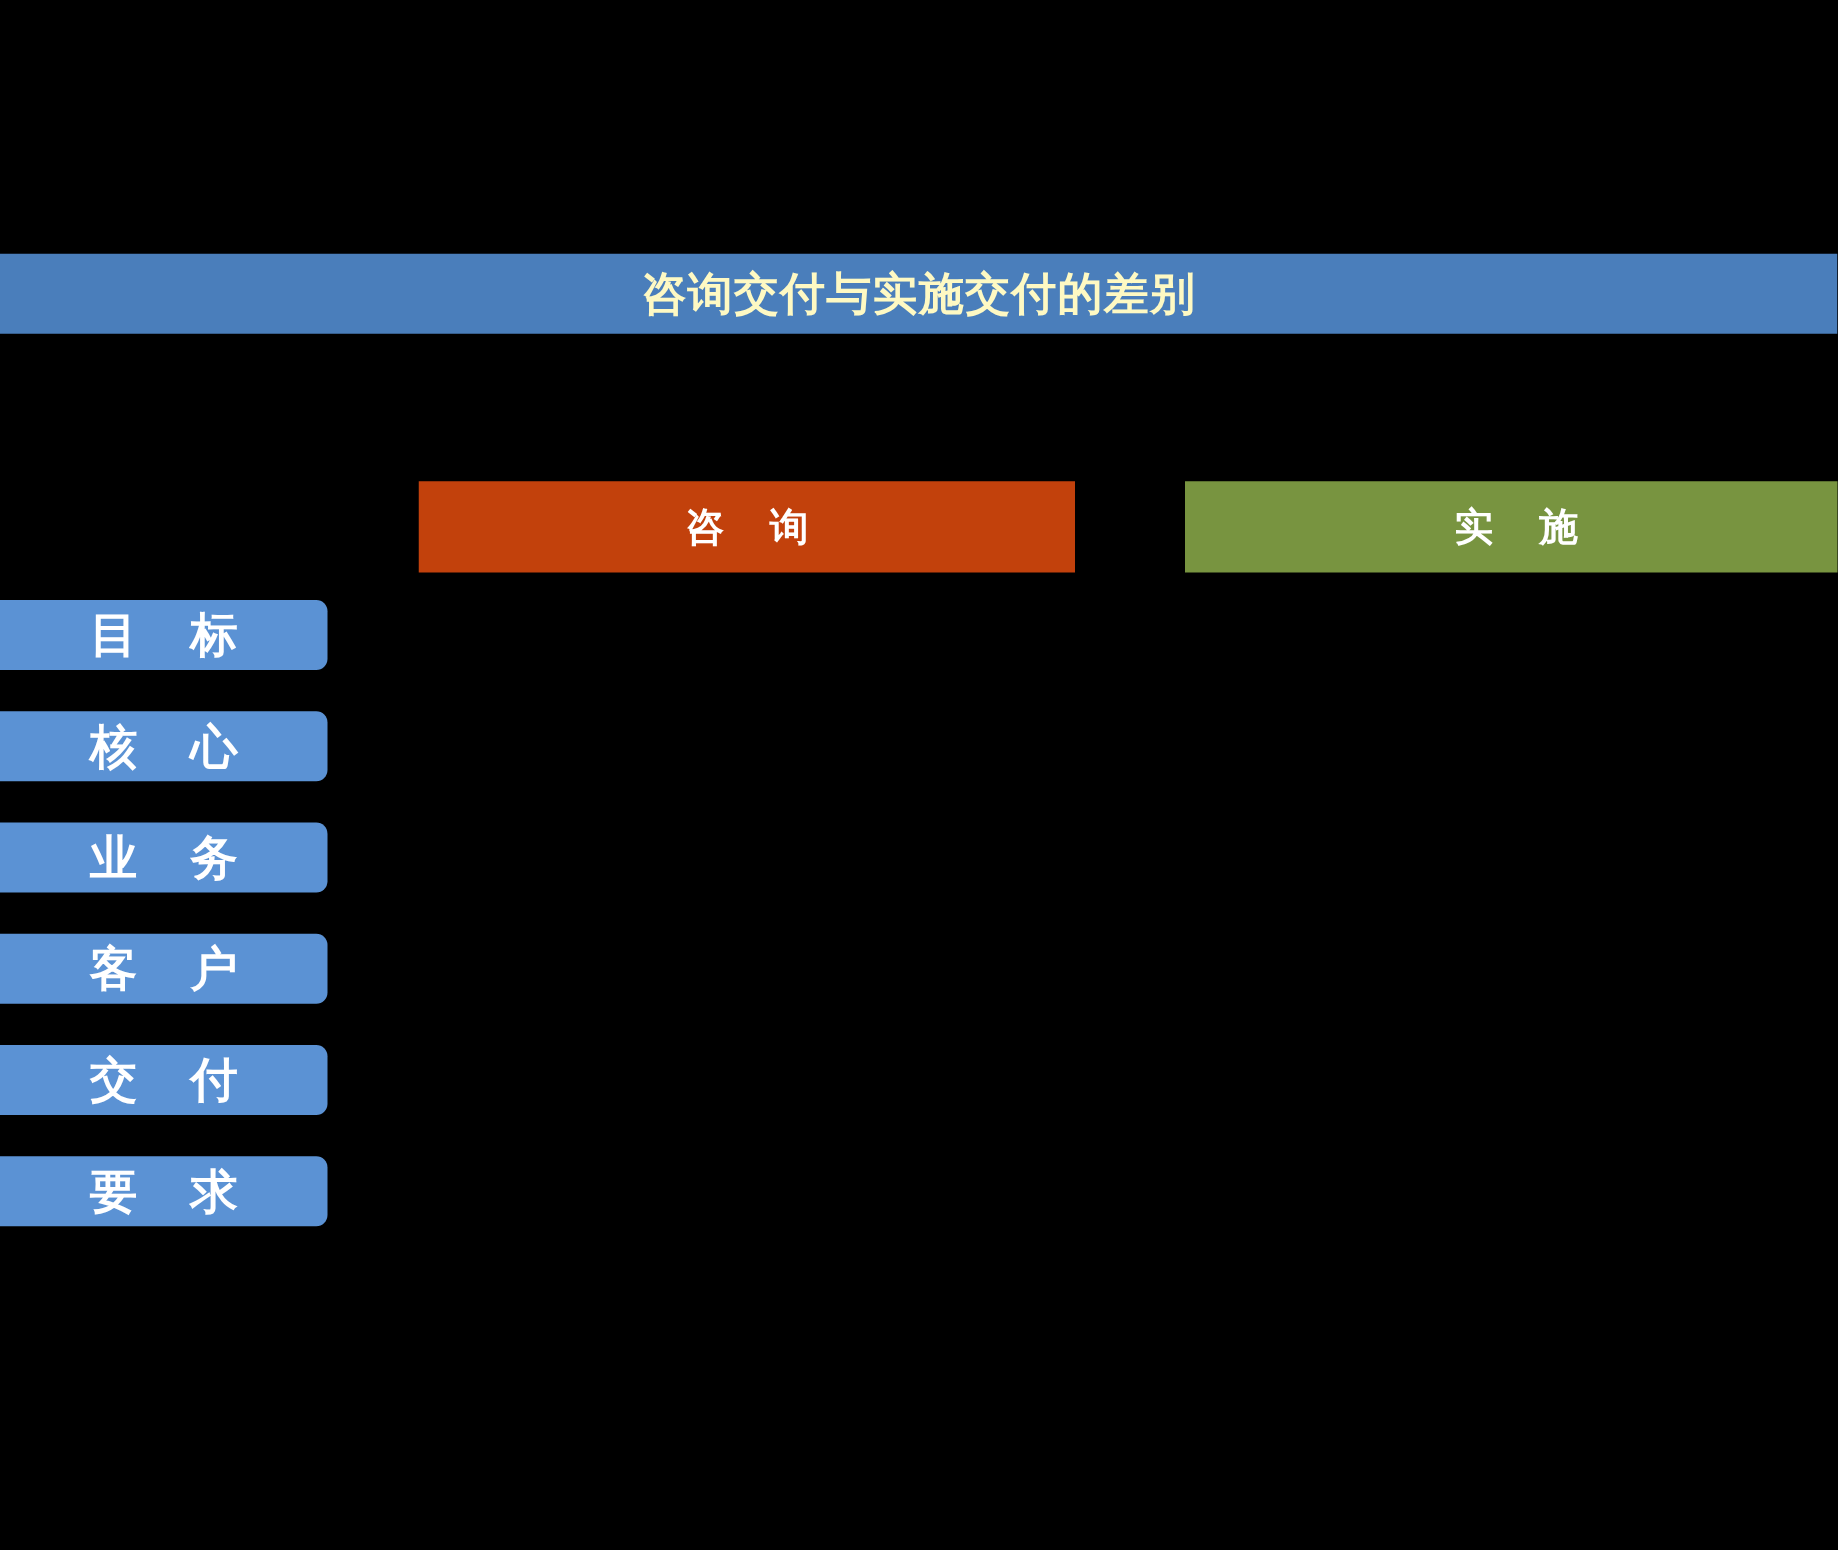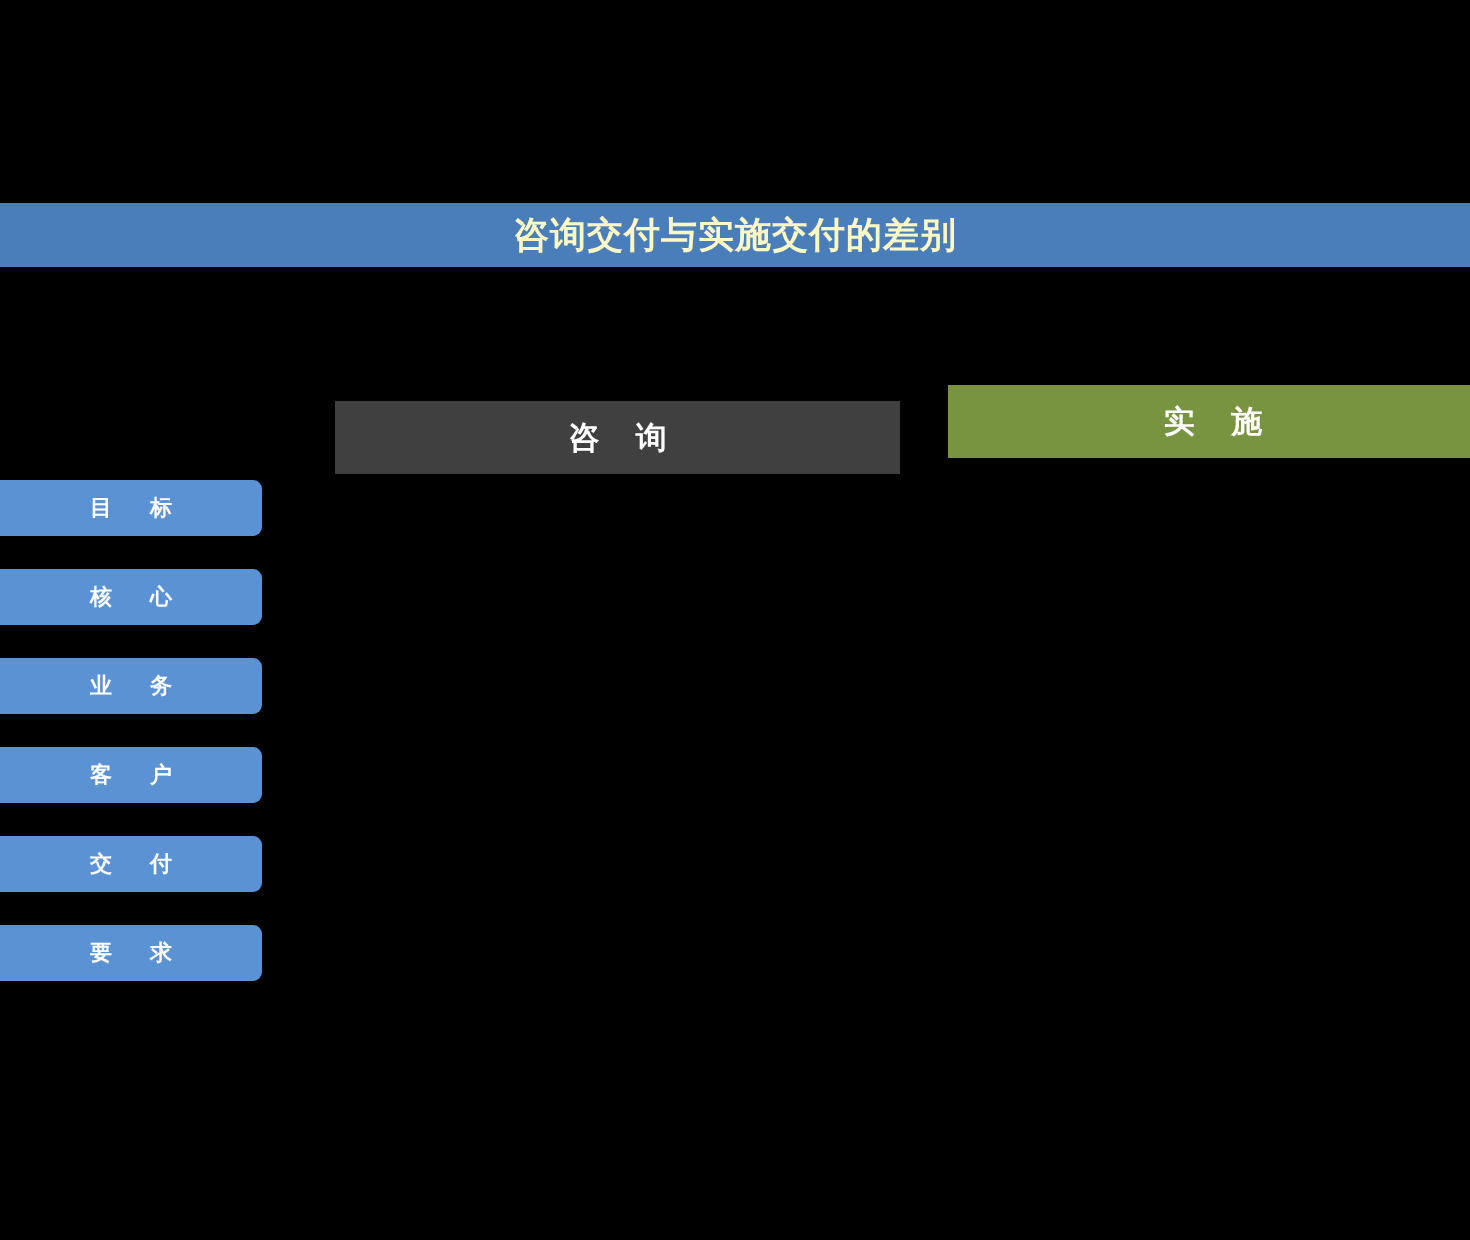--- a/index.html
+++ b/index.html
@@ -55,23 +55,22 @@
   .col-header .label {
     color: #ffffff;
     font-size: 31px;
     font-weight: bold;
     letter-spacing: 14px;
     text-indent: 14px;
     white-space: nowrap;
   }
   .col-consult {
     left: 335px;
-    width: 565px;
-    background: #404040;
-    margin-top: 16px;
+    width: 525px;
+    background: #c2410c;
   }
   .col-implement {
     left: 948px;
     width: 530px;   
     background: #789440;
   }
 
   
   .row-labels {
     position: absolute;
@@ -86,21 +85,21 @@
     background: #5b92d4;
     border-radius: 9px;
     display: flex;
     align-items: center;
     justify-content: center;
     padding-left: 14px;
     box-sizing: border-box;
   }
   .row-label .label {
     color: #ffffff;
-    font-size: 22px;
+    font-size: 38px;
     font-weight: bold;
     letter-spacing: 16px;
     text-indent: 16px;
     white-space: nowrap;
   }
 
   
   .row-label.r0 { top: 480px; }
   .row-label.r1 { top: 569px; }
   .row-label.r2 { top: 658px; }

